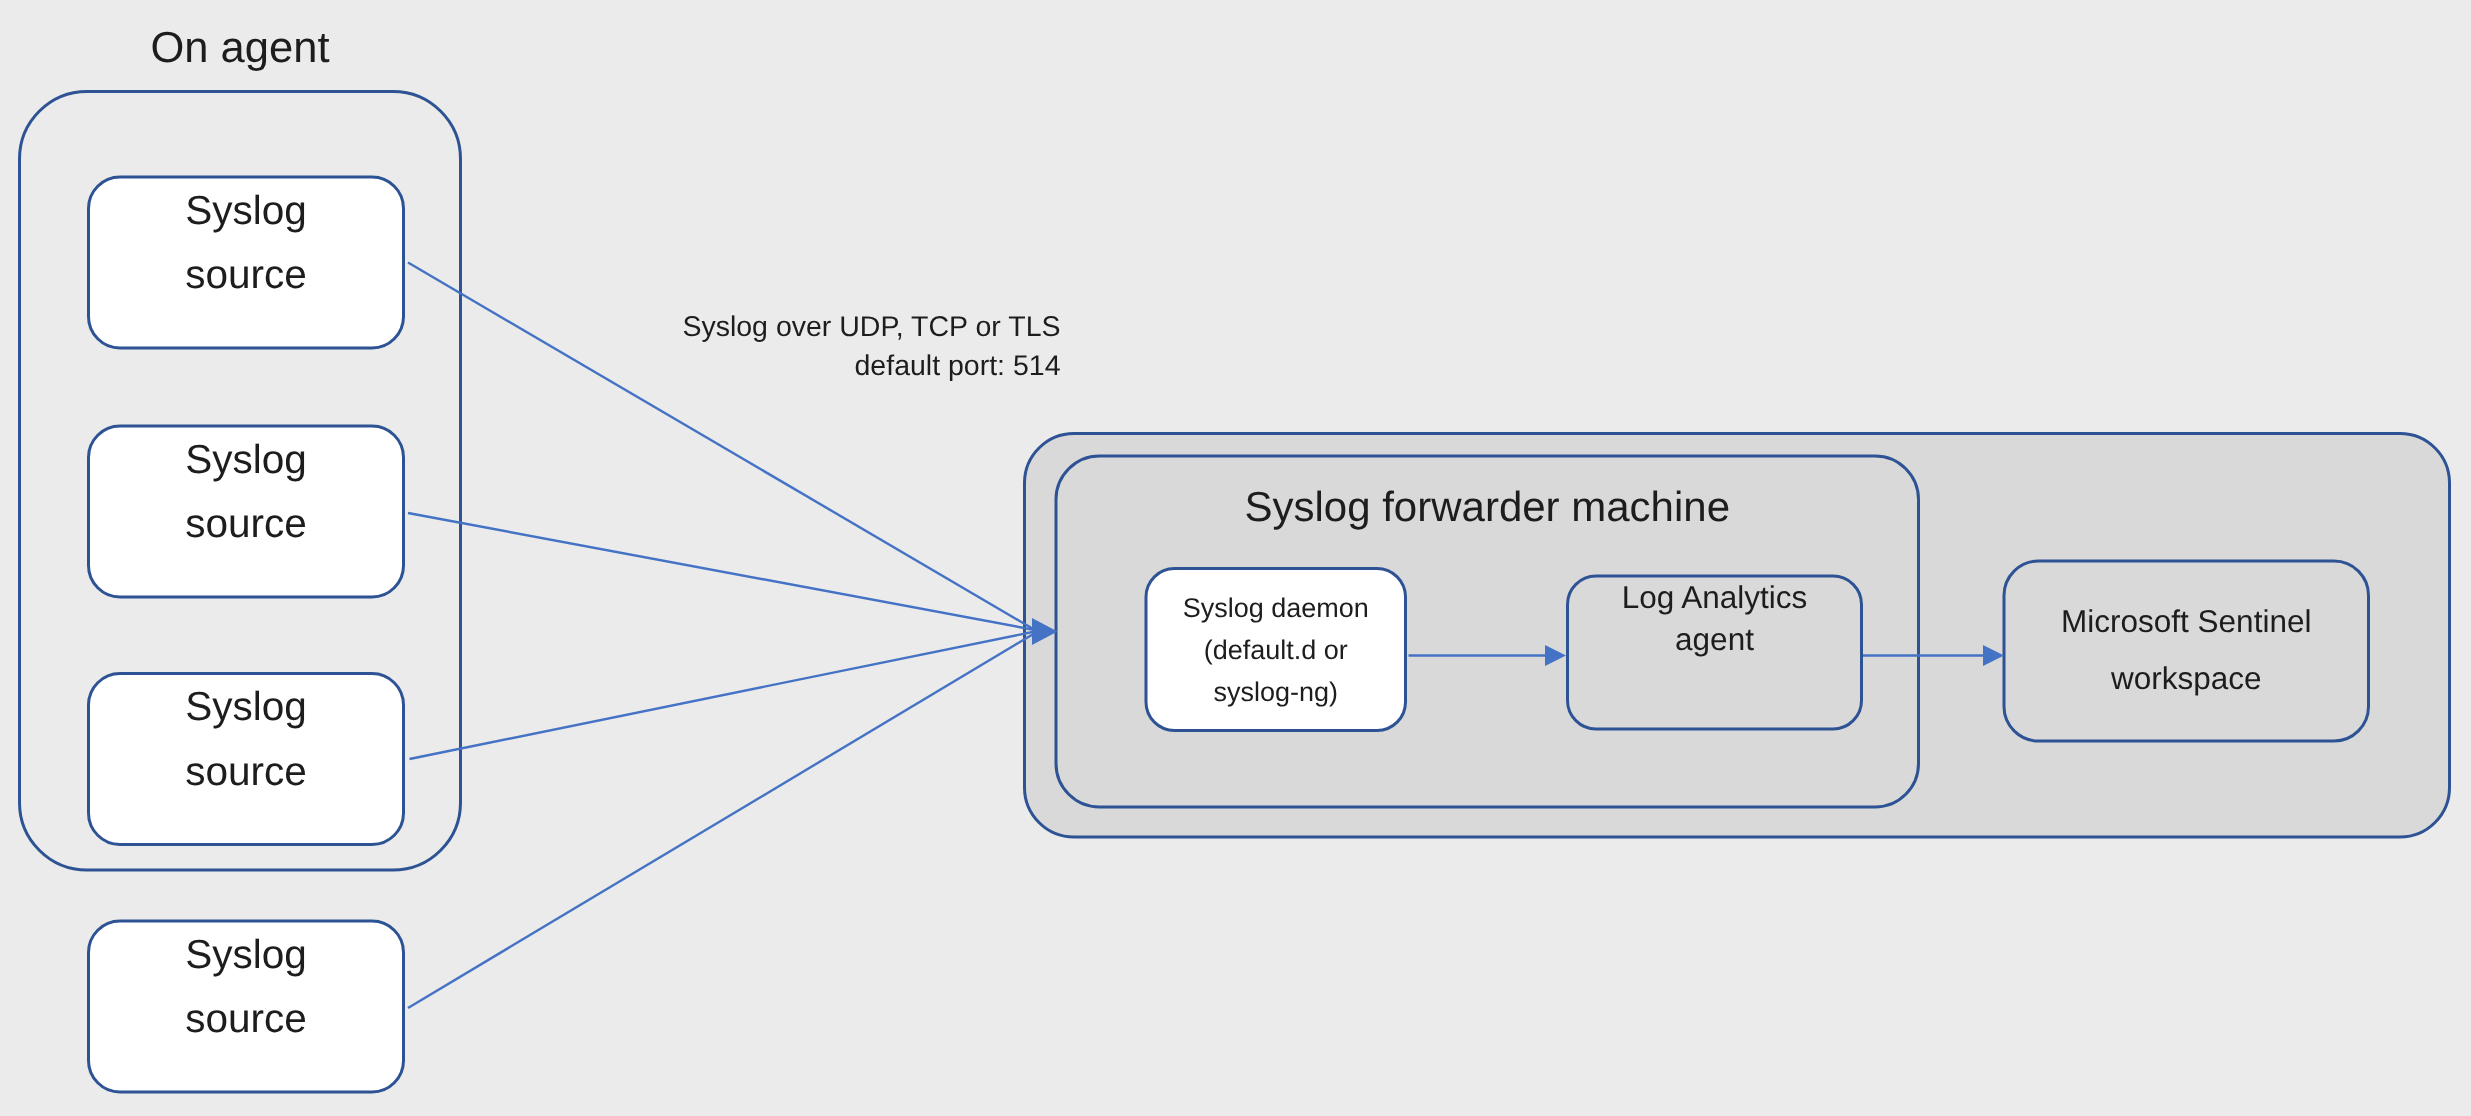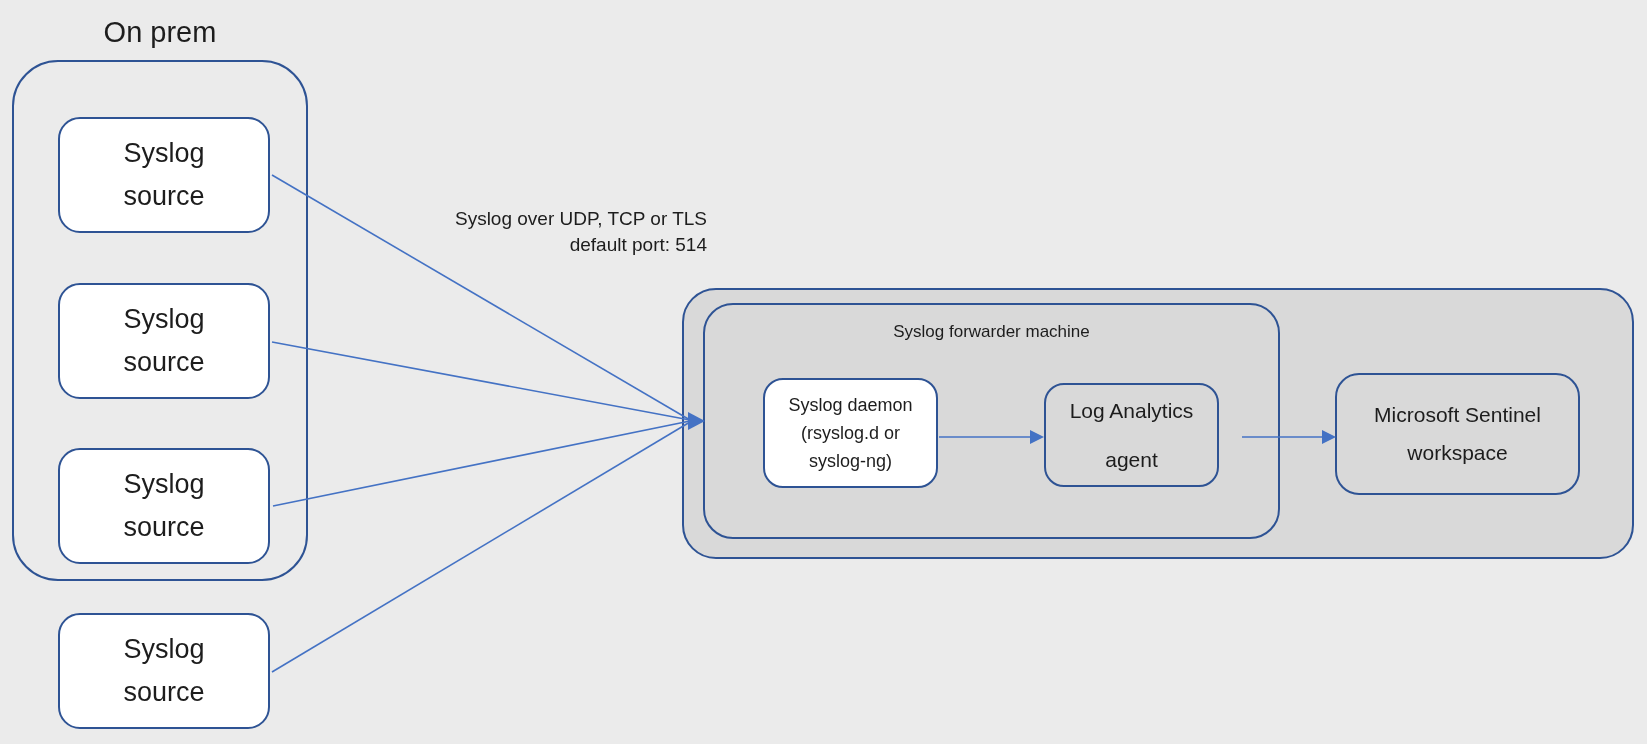--- a/index.html
+++ b/index.html
@@ -35,21 +35,21 @@
     border: 2.5px solid var(--border-blue);
     border-radius: 46px;
     background: transparent;
   }
   .src-box {
     left: 58px;
     width: 212px; height: 116px;
     background: var(--box-fill);
     border: 2px solid var(--border-blue);
     border-radius: 22px;
-    display: flex; align-items: center; justify-content: center;
+    display: flex; align-items: flex-start; justify-content: center;
     text-align: center;
     font-size: 27px;
     line-height: 43px;
   }
   .azure-container {
     left: 682px; top: 288px;
     width: 952px; height: 271px;
     background: var(--container-fill);
     border: 2.5px solid var(--border-blue);
     border-radius: 34px;
@@ -58,43 +58,43 @@
     left: 703px; top: 303px;
     width: 577px; height: 236px;
     background: var(--container-fill);
     border: 2px solid var(--border-blue);
     border-radius: 30px;
   }
   .forwarder-title {
     left: 703px; top: 322px;
     width: 577px;
     text-align: center;
-    font-size: 17px;
+    font-size: 28px;
   }
   .daemon-box {
     left: 763px; top: 378px;
     width: 175px; height: 110px;
     background: var(--box-fill);
     border: 2px solid var(--border-blue);
     border-radius: 20px;
     display: flex; align-items: center; justify-content: center;
     text-align: center;
     font-size: 18px;
     line-height: 28px;
   }
   .agent-box {
     left: 1044px; top: 383px;
-    width: 175px; height: 104px;
+    width: 198px; height: 104px;
     background: transparent;
     border: 2px solid var(--border-blue);
     border-radius: 20px;
-    display: flex; align-items: center; justify-content: center;
+    display: flex; justify-content: center;
     text-align: center;
     font-size: 21px;
-    line-height: 49px;
+    line-height: 28px;
   }
   .sentinel-box {
     left: 1335px; top: 373px;
     width: 245px; height: 122px;
     background: var(--container-fill);
     border: 2px solid var(--border-blue);
     border-radius: 24px;
     display: flex; align-items: center; justify-content: center;
     text-align: center;
     font-size: 21px;
@@ -125,21 +125,21 @@
   }
   svg.connectors polygon {
     fill: var(--connector-blue);
   }
 </style>
 </head>
 <body>
 
 <div class="canvas">
 
-  <div class="abs group-title" style="left:12px; top:16px; width:296px;">On prem</div>
+  <div class="abs group-title" style="left:12px; top:16px; width:296px;">On agent</div>
 
   <div class="abs onprem-container"></div>
 
   <div class="abs src-box" style="top:117px;">
     <span class="pre">Syslog
 source</span>
   </div>
   <div class="abs src-box" style="top:283px;">
     <span class="pre">Syslog
 source</span>
@@ -153,21 +153,21 @@
 source</span>
   </div>
 
 
   <div class="abs azure-container"></div>
   <div class="abs forwarder-container"></div>
   <div class="abs forwarder-title">Syslog forwarder machine</div>
 
   <div class="abs daemon-box">
     <span class="pre">Syslog daemon
-(rsyslog.d or
+(default.d or
 syslog-ng)</span>
   </div>
 
   <div class="abs agent-box">
     <span class="pre">Log Analytics
 agent</span>
   </div>
 
   <div class="abs sentinel-box">
     <span class="pre">Microsoft Sentinel

